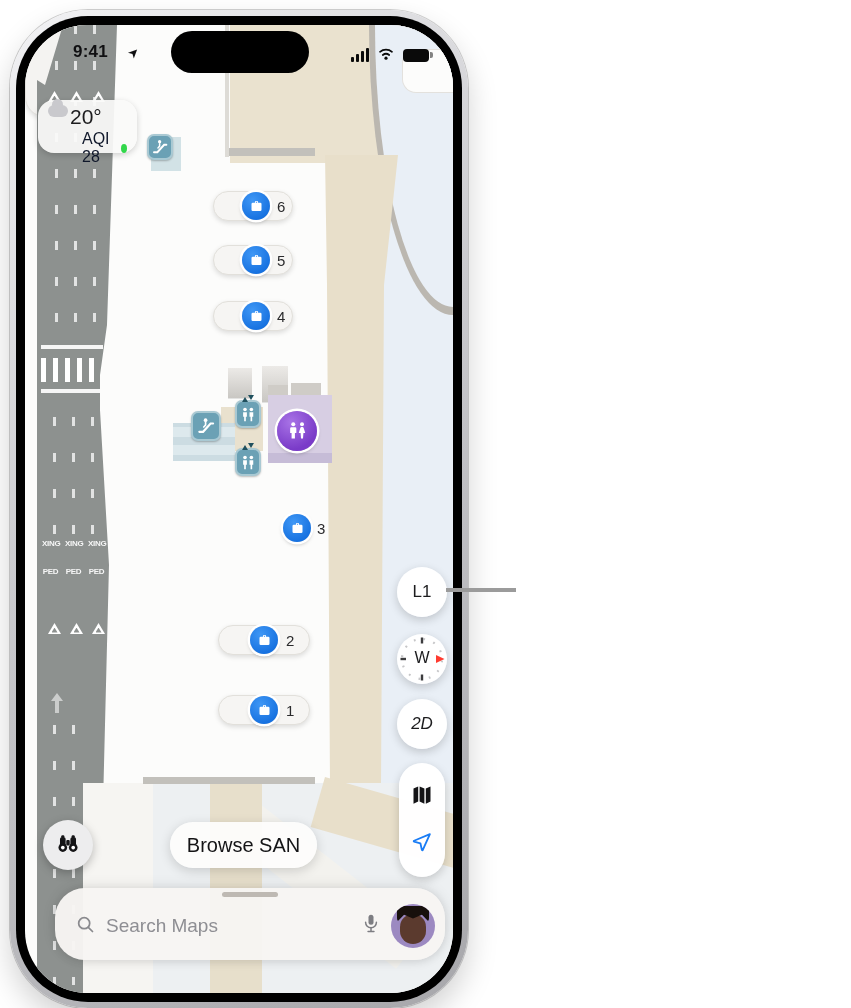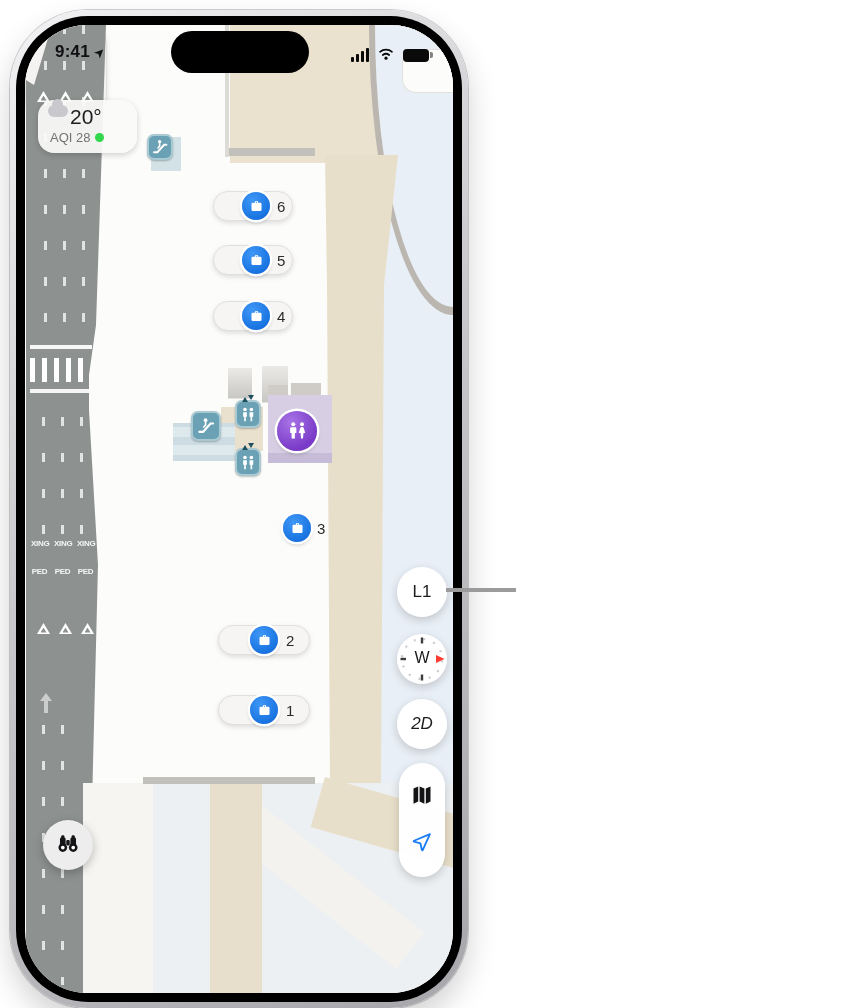--- a/index.html
+++ b/index.html
@@ -20,21 +20,21 @@
   
   .blue-right { left:340px; top:0; width:88px; height:760px; background:#e9eff6; }
   .beige-top { left:205px; top:0; width:185px; height:138px; background:#eae2cf; }
   .beige-band { left:295px; top:130px; width:78px; height:632px; background:#e8dfca;
     clip-path:polygon(5px 0px,78px 0px,64px 130px,61px 632px,10px 632px,7px 130px); }
   .curve-gray { right:0; top:0; width:84px; height:290px; background:#bbb7b0; border-bottom-left-radius:100% 100%; }
   .curve-blue { right:0; top:0; width:78px; height:282px; background:#e9eff6; border-bottom-left-radius:100% 100%; }
   .corridor-wall { left:200px; top:0; width:4px; height:132px; background:#dddbd6; }
   .hall-top-wall { left:204px; top:123px; width:86px; height:8px; background:#c2c0bb; }
 
-  .road { left:1px; top:0; width:80px; height:968px; background:#8d918f;
+  .road { left:12px; top:0; width:80px; height:968px; background:#8d918f;
     clip-path:polygon(26px 0px,80px 0px,70px 300px,63px 350px,63px 385px,72px 540px,66px 780px,58px 968px,0px 968px,0px 55px,8px 60px); }
   .lane-dashes { width:3px; background:repeating-linear-gradient(180deg,rgba(255,255,255,.75) 0 9px,rgba(255,255,255,0) 9px 36px); }
   .stop-line { height:4px; background:rgba(255,255,255,.92); }
   .crosswalk { left:4px; top:333px; width:58px; height:24px;
     background:repeating-linear-gradient(90deg,#fff 0 5px,rgba(255,255,255,0) 5px 12px); }
   .road-text-row { display:flex; gap:6px; color:rgba(255,255,255,.92); font-size:8px; font-weight:bold; letter-spacing:-.3px; }
   .road-text-row span { width:17px; text-align:center; }
   .tri-row { display:flex; gap:9px; }
   .tri { position:relative; width:13px; height:11px; background:#fff; clip-path:polygon(50% 0,100% 100%,0 100%); }
   .tri::after { content:""; position:absolute; left:3.5px; top:4.5px; width:6px; height:5px; background:#8d918f; clip-path:polygon(50% 0,100% 100%,0 100%); }
@@ -68,39 +68,39 @@
   .restroom-badge { width:40px; height:40px; background:radial-gradient(circle at 35% 28%, #a873e6, #7a3bc8 70%); }
   .claim-badge { width:28px; height:28px; background:radial-gradient(circle at 38% 30%, #3f97f5, #1671e0 75%); }
 
   
   .pill { position:absolute; background:#f6f5f3; border:1px solid #e2e0db; border-radius:16px; box-shadow:0 2px 5px rgba(0,0,0,.13); }
   .claim-num { position:absolute; font-size:15px; color:#2b2b2d; line-height:28px; }
   .claim-c { left:198px; top:458px; width:82px; height:92px; background:#f4f3f1; border:1px solid #e3e1dd; border-radius:20px; box-shadow:0 2px 5px rgba(0,0,0,.12); }
   .claim-c::after { content:""; position:absolute; right:-2px; top:24px; width:52px; height:42px; background:#fcfcfb; border:1px solid #e3e1dd; border-right:none; border-radius:14px 0 0 14px; }
 
   
-  .statusbar-time { left:30px; top:17px; display:flex; align-items:center; gap:4px; color:#101012; }
+  .statusbar-time { left:48px; top:17px; display:flex; align-items:center; gap:20px; color:#101012; }
   .statusbar-time .t { font-size:17px; font-weight:bold; letter-spacing:.2px; }
   .nav-arrow-glyph { display:inline-block; font-size:13px; transform:rotate(-45deg); }
   .island { left:146px; top:6px; width:138px; height:42px; background:#000; border-radius:21px; }
   .status-icons { right:24px; top:20px; display:flex; align-items:center; gap:7px; }
   .sig { display:flex; align-items:flex-end; gap:1.5px; }
   .sig i { display:block; width:3.5px; background:#0a0a0a; border-radius:1px; }
   .battery { width:26px; height:13px; background:#0a0a0a; border-radius:4px; position:relative; }
   .battery::after { content:""; position:absolute; right:-3.5px; top:3.5px; width:2.5px; height:6px; background:#0a0a0a; border-radius:0 2px 2px 0; opacity:.5; }
 
   
   .weather { left:13px; top:75px; width:99px; height:53px; background:rgba(250,250,249,.93); border-radius:16px;
     box-shadow:0 2px 6px rgba(0,0,0,.18); padding:5px 10px 4px 10px; }
   .weather .row1 { display:flex; gap:2px; }
   .cloud { width:20px; height:12px; background:#c9c9cd; border-radius:8px; position:relative; }
   .cloud::before { content:""; position:absolute; left:4px; top:-6px; width:11px; height:11px; background:#c9c9cd; border-radius:50%; }
   .weather .temp { font-size:21px; color:#1c1c1e; }
   .weather .row2 { display:flex; align-items:center; gap:5px; margin-top:1px; padding-left:2px; }
-  .weather .aqi { font-size:13px; color:#737373; }
+  .weather .aqi { font-size:16px; color:#0f172a;margin-left:32px; }
   .dot-green { width:9px; height:9px; border-radius:50%; background:#32d74b; }
 
   
   .ctl-circle { position:absolute; width:50px; height:50px; border-radius:50%; background:rgba(255,255,255,.97);
     box-shadow:0 3px 10px rgba(0,0,0,.18); display:flex; align-items:center; justify-content:center;
     font-size:17px; color:#1c1c1e; }
   .ctl-pill { left:374px; top:738px; width:46px; height:114px; border-radius:23px; background:rgba(255,255,255,.97);
     box-shadow:0 3px 10px rgba(0,0,0,.18); display:flex; flex-direction:column; align-items:center; justify-content:space-around; padding:10px 0; }
   .compass-w { position:absolute; width:100%; text-align:center; top:15px; font-size:16px; font-weight:500; color:#1c1c1e; }
 
@@ -360,39 +360,63 @@
                 </g>
               </svg>
           </span>
           <span>
             <svg width="22" height="22" viewBox="0 0 24 24">
                 <path d="M20.6 3.4 12.9 20.7c-.2.5-.95.4-1.05-.1l-1.55-7-6.95-1.9c-.5-.15-.55-.85-.05-1.05z" fill="none" stroke="#1a7cf5" stroke-width="2" stroke-linejoin="round"></path>
               </svg>
           </span>
         </div>
 
+        <div class="abs browse">Browse SAN</div>
 
         <div class="abs binocs">
           <span>
             <svg width="26" height="26" viewBox="0 0 24 24">
                 <g fill="#151517">
                   <rect x="5.8" y="4.8" width="2.8" height="3.2" rx="1"></rect>
                   <rect x="15.4" y="4.8" width="2.8" height="3.2" rx="1"></rect>
                   <rect x="4.6" y="6.8" width="5.2" height="8" rx="1.6"></rect>
                   <rect x="14.2" y="6.8" width="5.2" height="8" rx="1.6"></rect>
                   <rect x="10.4" y="9.2" width="3.2" height="5" rx="1"></rect>
                   <circle cx="7.2" cy="16.2" r="4"></circle>
                   <circle cx="16.8" cy="16.2" r="4"></circle>
                   <circle cx="7.2" cy="16.2" r="1.7" fill="#fff"></circle>
                   <circle cx="16.8" cy="16.2" r="1.7" fill="#fff"></circle>
                 </g>
               </svg>
           </span>
         </div>
 
+        <div class="abs sheet">
+          <div class="handle"></div>
+          <div class="search-row">
+            <span>
+              <svg width="21" height="21" viewBox="0 0 24 24">
+                  <circle cx="10.5" cy="10.5" r="6.3" fill="none" stroke="#8a8a8e" stroke-width="2"></circle>
+                  <line x1="15.2" y1="15.2" x2="20" y2="20" stroke="#8a8a8e" stroke-width="2" stroke-linecap="round"></line>
+                </svg>
+            </span>
+            <input class="search-input" type="text" readonly="" placeholder="Search Maps" style="">
+            <span>
+              <svg width="20" height="24" viewBox="0 0 24 26">
+                  <g stroke="#7d7d82" stroke-width="1.8" fill="none" stroke-linecap="round">
+                    <rect x="9" y="2" width="6" height="12" rx="3" fill="#7d7d82" stroke="none"></rect>
+                    <path d="M5.5 11a6.5 6.5 0 0 0 13 0"></path>
+                    <line x1="12" y1="17.5" x2="12" y2="21.5"></line>
+                    <line x1="8.5" y1="22" x2="15.5" y2="22"></line>
+                  </g>
+                </svg>
+            </span>
+            <span class="avatar"></span>
+          </div>
+        </div>
 
       </div>
     </div>
   </div>
 
   <div class="callout-line"></div>
 
 </div>
 
 </body></html>

